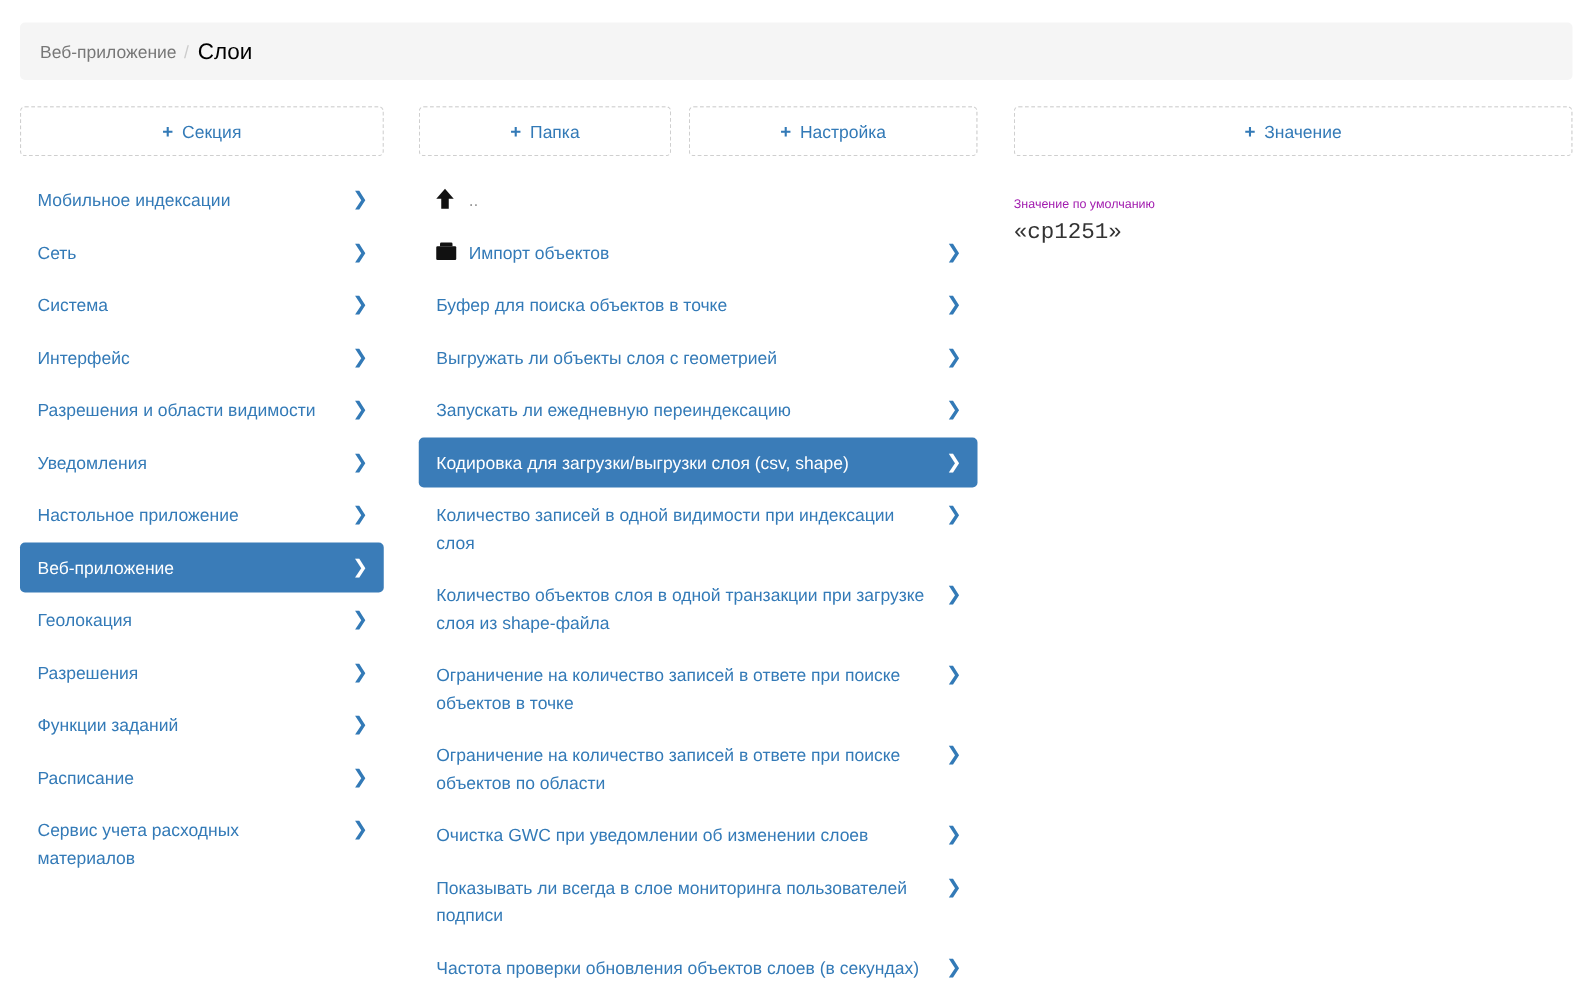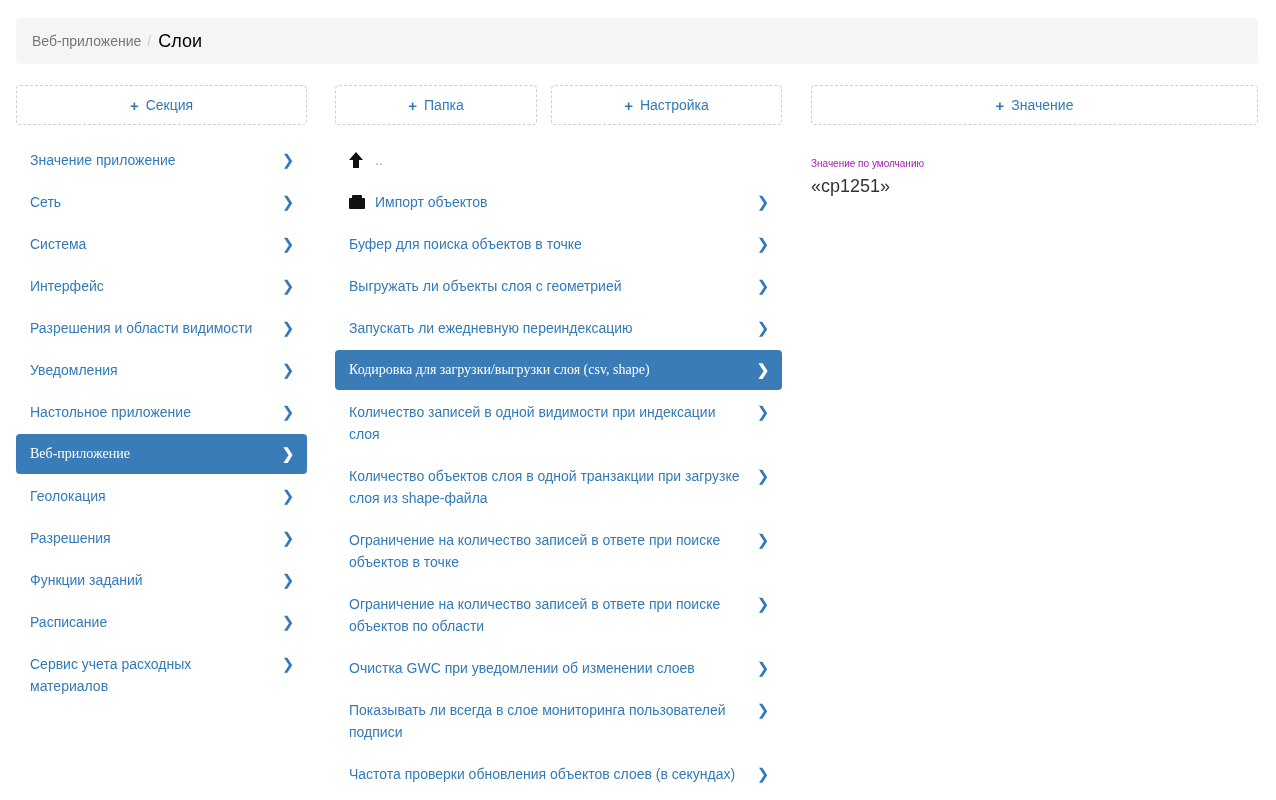--- a/index.html
+++ b/index.html
@@ -125,21 +125,20 @@
     color: #337ab7;
     font-size: 15px;
     font-weight: bold;
     line-height: 22px;
     width: 14px;
     text-align: center;
     flex: 0 0 14px;
   }
   .row.selected {
     background: #3a7cb8;
-    font-family: Liberation Serif, serif;
   }
   .row.selected .label,
   .row.selected .chev {
     color: #ffffff;
   }
 
   
   .row .lead-icon {
     flex: 0 0 26px;
     color: #000000;
@@ -205,21 +204,21 @@
     color: #a21caf;
     font-size: 10px;
     line-height: 18px;
     margin: 0 0 2px 0;
   }
   .default-value {
     color: #333333;
     font-size: 18px;
     line-height: 22px;
     margin: 0;
-    font-family: Liberation Sans, sans-serif;
+    font-family: Liberation Mono, monospace;
   }
 </style>
 </head>
 <body>
 
 <div class="breadcrumb-bar">
   <span class="crumb-link">Веб-приложение</span>
   <span class="crumb-sep">/</span>
   <span class="crumb-current">Слои</span>
 </div>
@@ -239,21 +238,21 @@
   <span>Настройка</span>
 </div>
 
 <div class="col add-btn" id="col-value">
   <span class="plus">+</span>
   <span>Значение</span>
 </div>
 
 <div id="left-list">
     <div class="row">
-      <span class="label">Значение приложение</span>
+      <span class="label">Мобильное индексации</span>
       <span class="chev">❯</span>
     </div>
     <div class="row">
       <span class="label">Сеть</span>
       <span class="chev">❯</span>
     </div>
     <div class="row">
       <span class="label">Система</span>
       <span class="chev">❯</span>
     </div>

